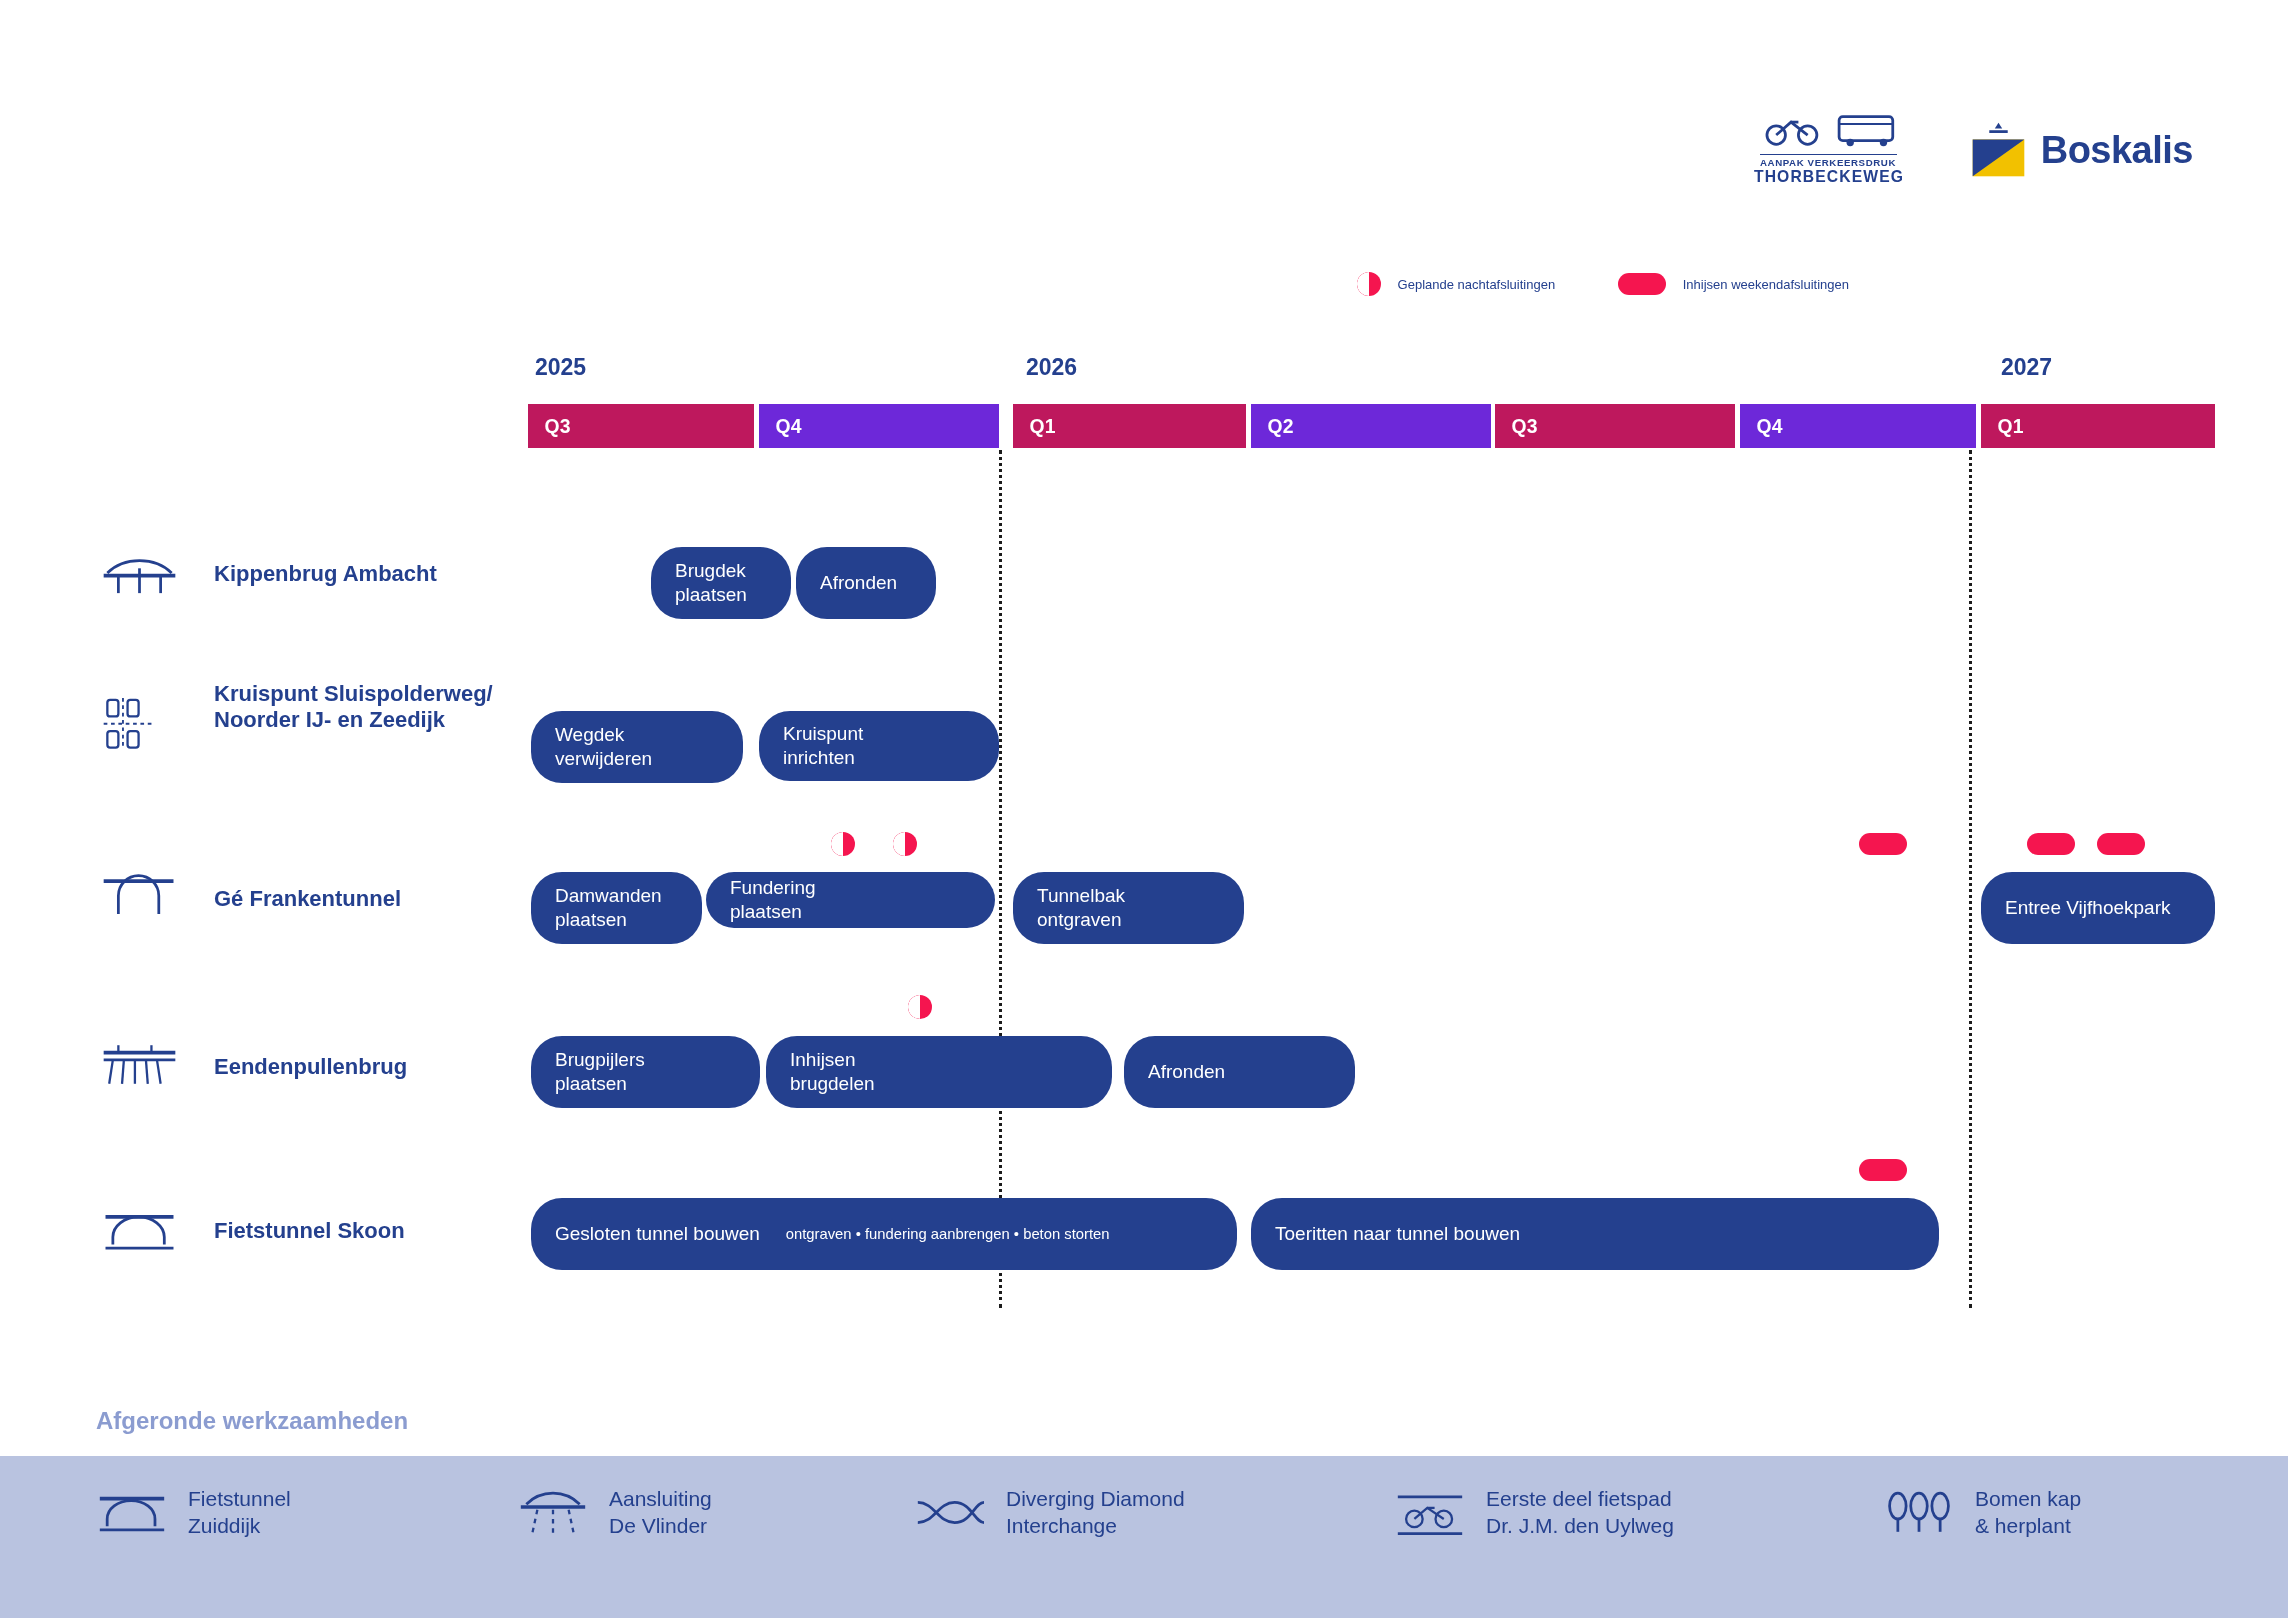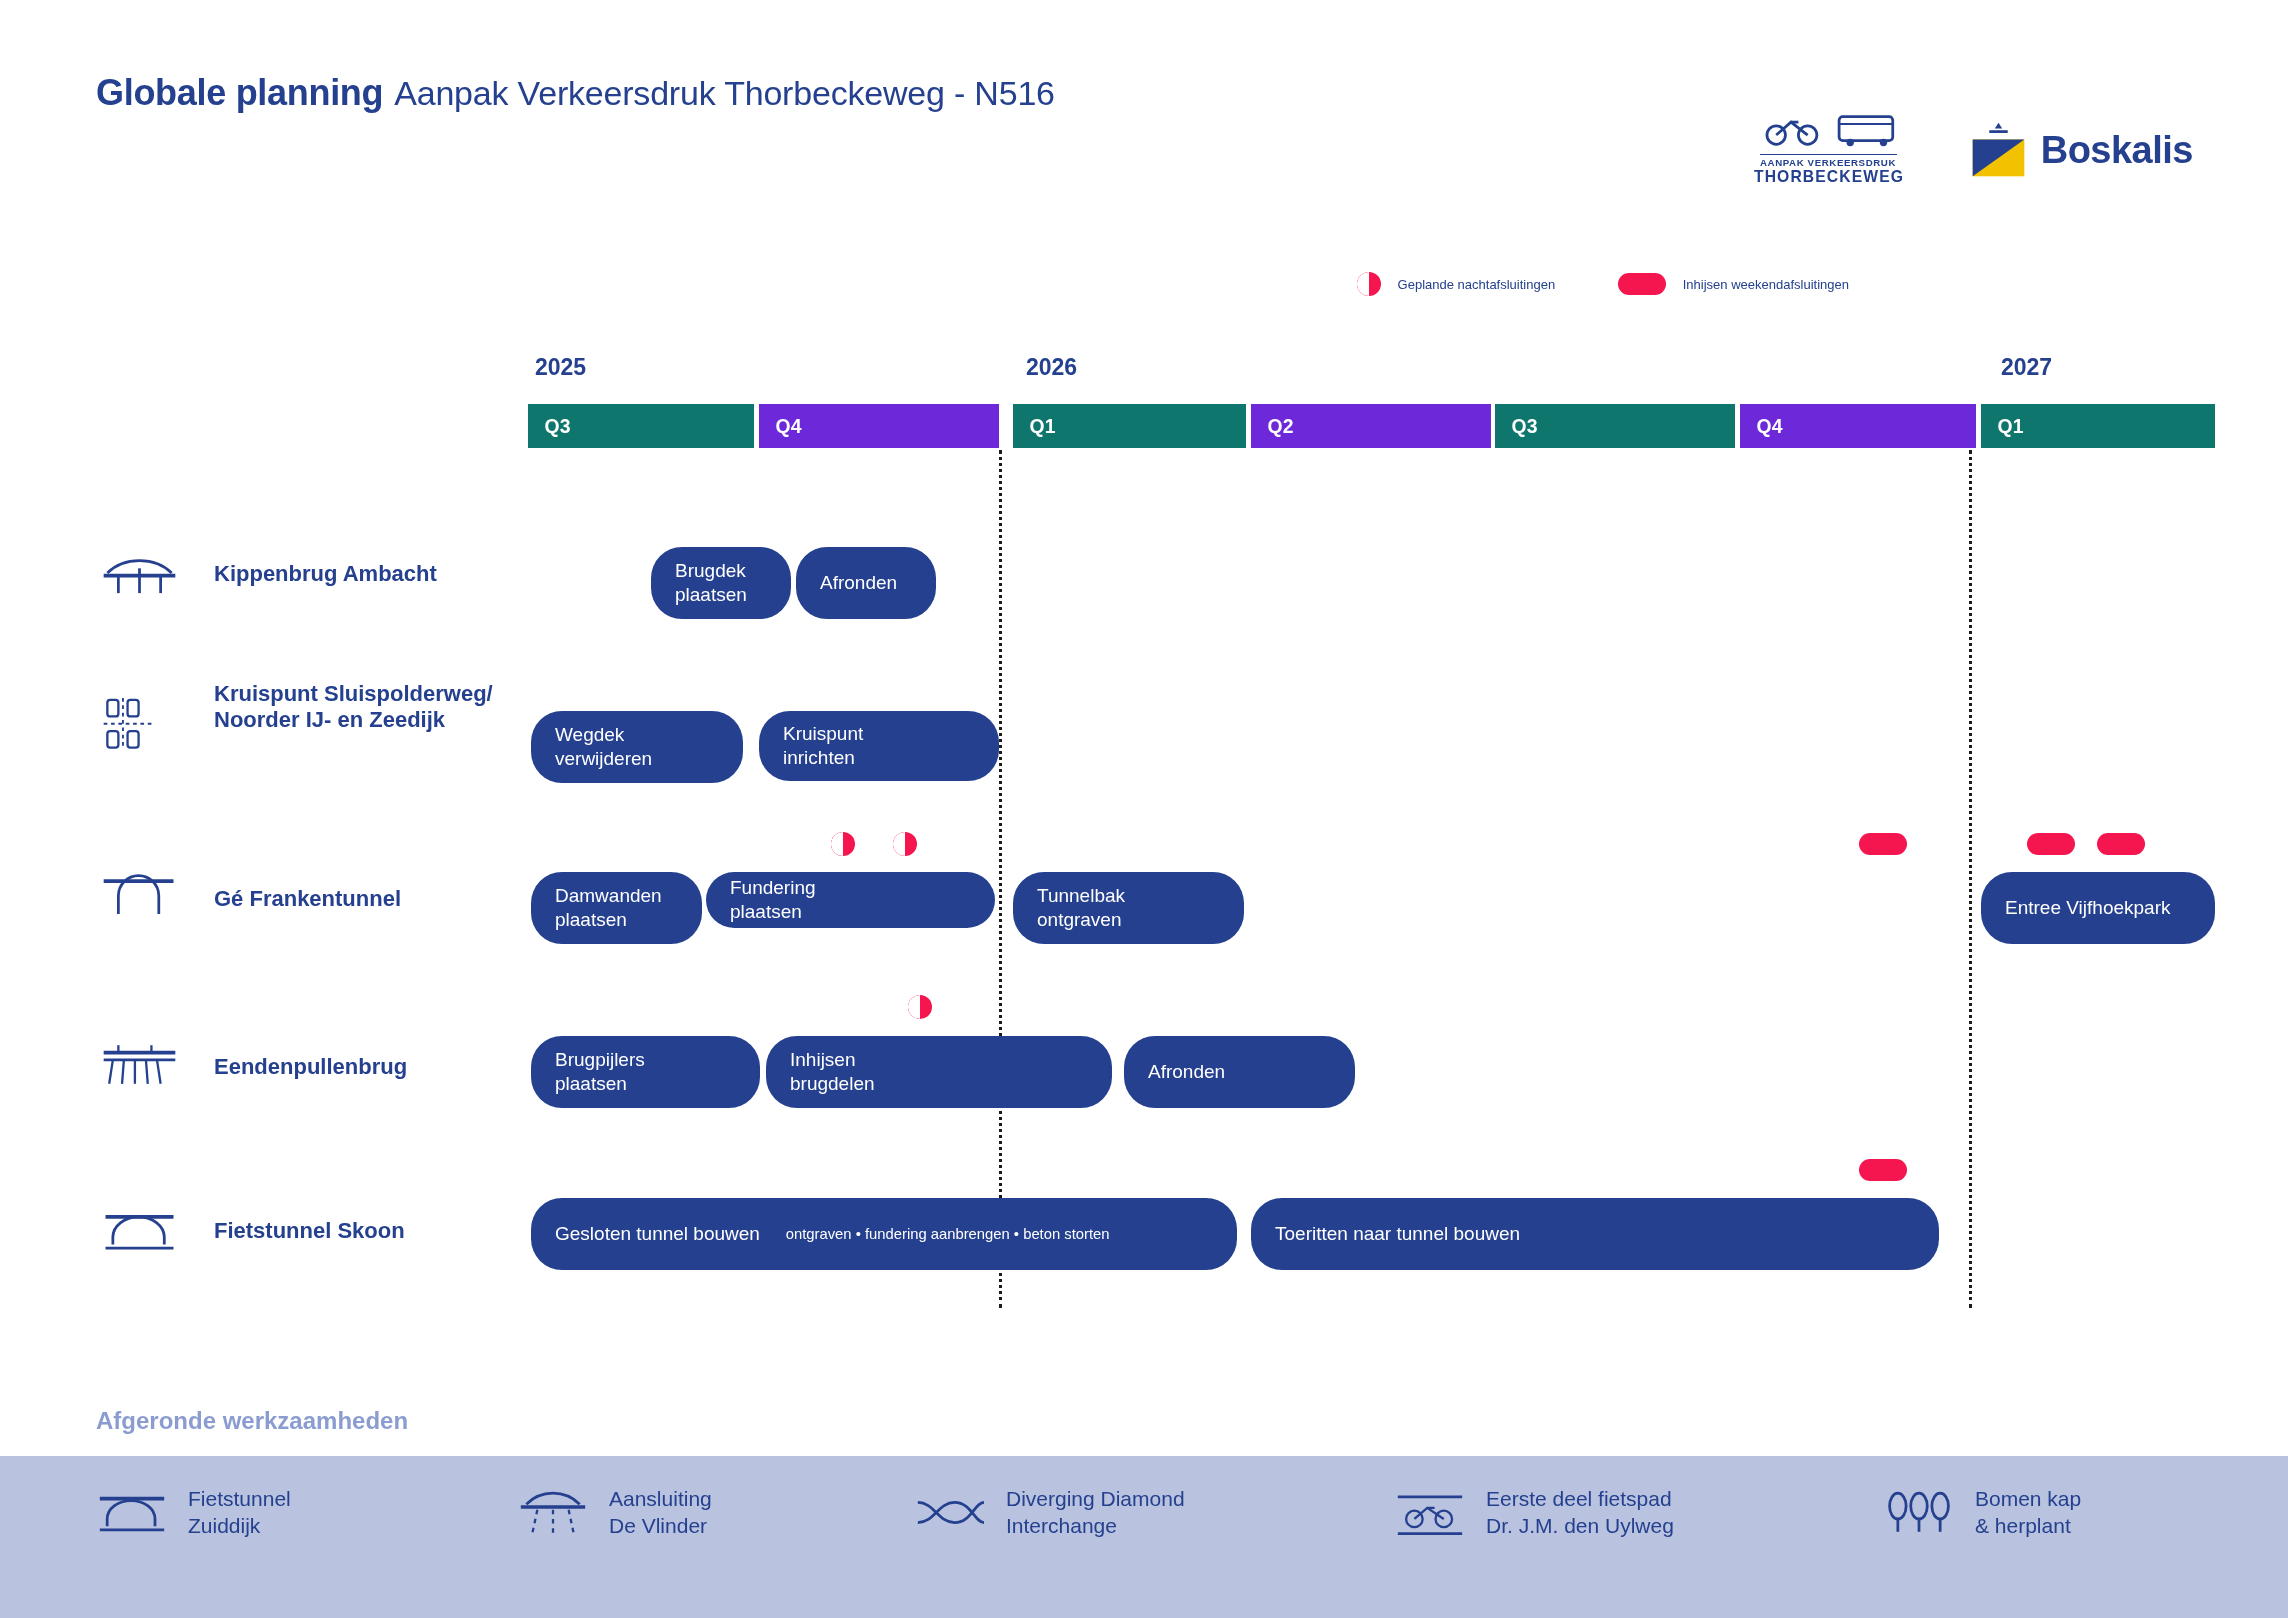--- a/index.html
+++ b/index.html
@@ -154,21 +154,21 @@
     top: 404px;
     height: 44px;
     color: #ffffff;
     font-size: 19.4px;
     font-weight: bold;
     display: flex;
     align-items: center;
     padding-left: 16.6px;
     box-sizing: border-box;
   }
-  .q-dark  { background: #0f766e; }
+  .q-dark  { background: #be185d; }
   .q-light { background: #6d28d9; }
 
   .divider {
     position: absolute;
     top: 450px;
     height: 858px;
     border-left: 3.7px dotted #1b1b1b;
   }
 
   
@@ -270,23 +270,20 @@
     color: #24408e;
     white-space: pre-line;
   }
 </style>
 </head>
 <body>
 
 <div class="page">
 
   <div class="header">
-    <div class="title-wrap">
-      <span class="title-main">Globale planning</span><span class="title-sub">Aanpak Verkeersdruk Thorbeckeweg - N516</span>
-    </div>
 
     <div class="proj-logo">
       <svg width="148" height="37" viewBox="0 0 160 40">
         <rect x="92" y="6" width="58" height="26" rx="4" fill="none" stroke="#24408e" stroke-width="3"></rect>
         <line x1="92" y1="14" x2="150" y2="14" stroke="#24408e" stroke-width="2"></line>
         <circle cx="104" cy="34" r="4" fill="#24408e"></circle>
         <circle cx="140" cy="34" r="4" fill="#24408e"></circle>
         <circle cx="24" cy="26" r="10" fill="none" stroke="#24408e" stroke-width="3"></circle>
         <circle cx="58" cy="26" r="10" fill="none" stroke="#24408e" stroke-width="3"></circle>
         <path d="M24 26 L40 12 L58 26" fill="none" stroke="#24408e" stroke-width="3"></path>

